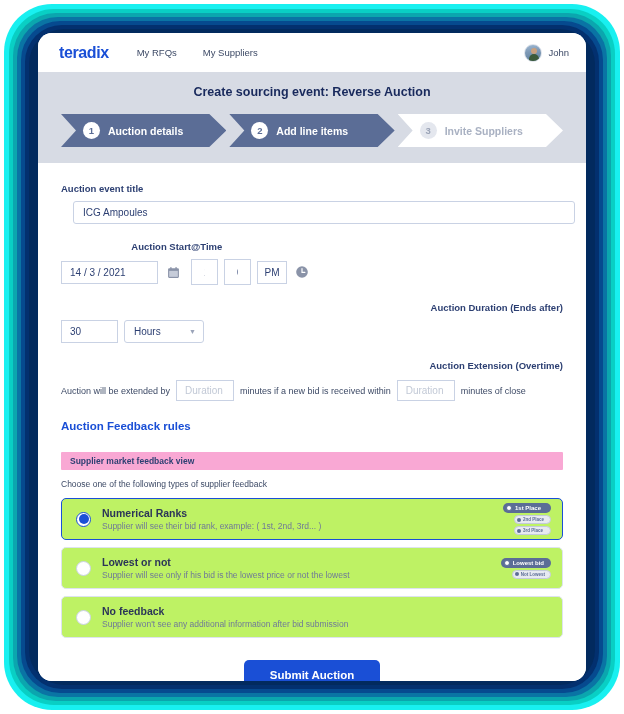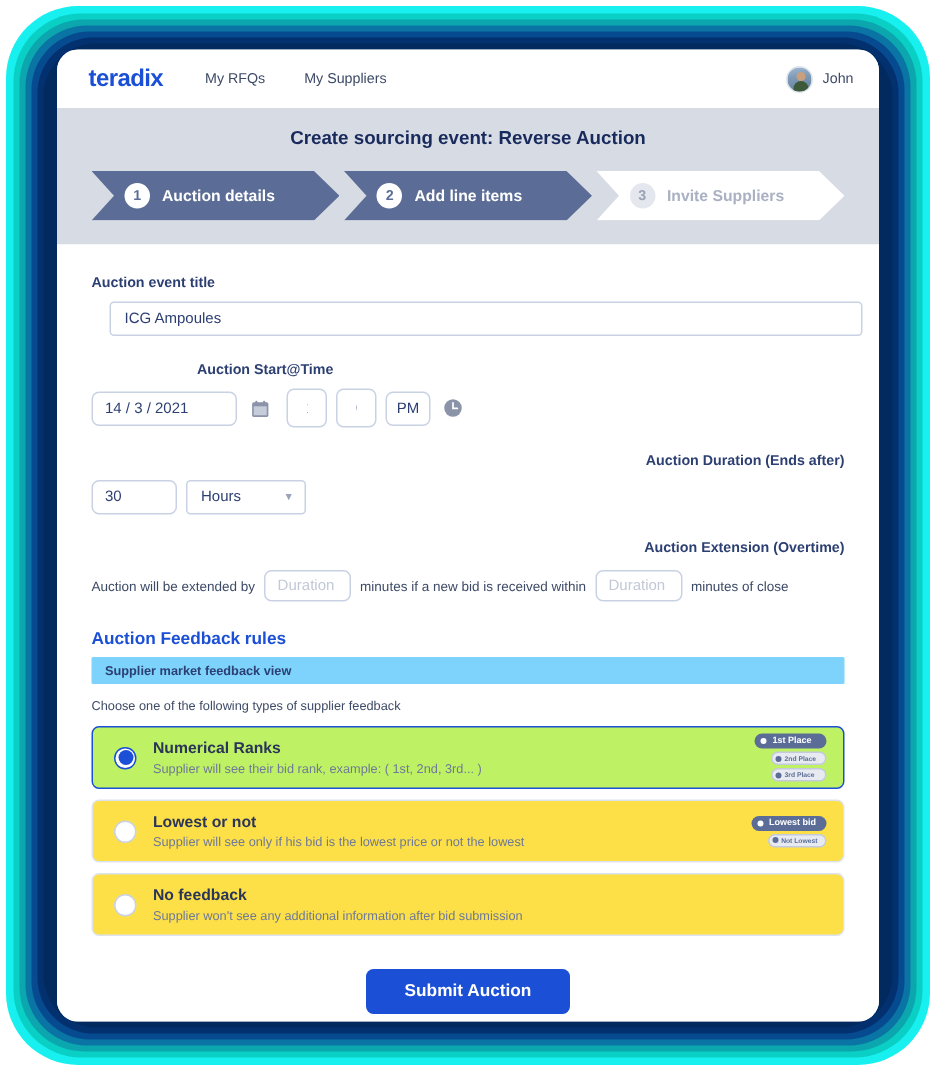--- a/index.html
+++ b/index.html
@@ -150,21 +150,21 @@
     margin-left: 12px;
   }
   .text-input::placeholder { color: #b9c2d4; }
   .row { display: flex; align-items: center; }
   .gap-sec { margin-top: 17px; text-align: right; }
 
   .dt-col-a { width: 130px; }
   .small-input {
     height: 23px;
     border: 1px solid #c9d2e4;
-    border-radius: 5px;
+    border-radius: 0;
     font-size: 10px;
     color: #2c3f72;
     padding: 0 8px;
     font-family: "Liberation Sans", sans-serif;
     outline: none;
     background: #fff;
   }
   .date-in { width: 97px; }
   .cal-icon {
     width: 13px; height: 13px; margin-left: 9px;
@@ -188,43 +188,43 @@
   .ext-row { margin-top: 9px; display: flex; align-items: center; gap: 6px; }
   .ext-text { font-size: 9px; color: #3d4a66; }
   .ext-in { width: 58px; height: 21px; }
   .ext-in::placeholder { color: #c2c9d6; }
 
   .section-title {
     font-size: 11.5px; font-weight: bold; color: #1a4fd6;
     margin-top: 19px;
   }
   .bar {
-    margin-top: 6px;
-    background: #7dd3fc;
+    margin-top: 20px;
+    background: #f9a8d4;
     height: 18px;
     display: flex; align-items: center;
     padding-left: 9px;
     font-size: 8.5px; font-weight: bold; color: #2c3f72;
     border-radius: 1px;
   }
   .choose {
     margin-top: 9px;
     font-size: 8.5px; color: #3d4a66;
   }
 
   
   .opts { margin-top: 9px; display: flex; flex-direction: column; gap: 7px; }
   .opt {
     height: 42px;
     border: 1px solid #dde3ee;
     border-radius: 5px;
     display: flex; align-items: center;
     padding: 0 11px 0 14px;
     cursor: pointer;
-    background: #fde047;
+    background: #bef264;
     position: relative;
   }
   .opt.selected { border: 1.5px solid #1a4fd6; background: #bef264; }
   .radio {
     width: 15px; height: 15px; border-radius: 50%;
     border: 1px solid #c9d2e4; background: #fff;
     flex: 0 0 auto; margin-right: 11px;
     display: flex; align-items: center; justify-content: center;
   }
   .opt.selected .radio { border: 1.5px solid #1a4fd6; }

